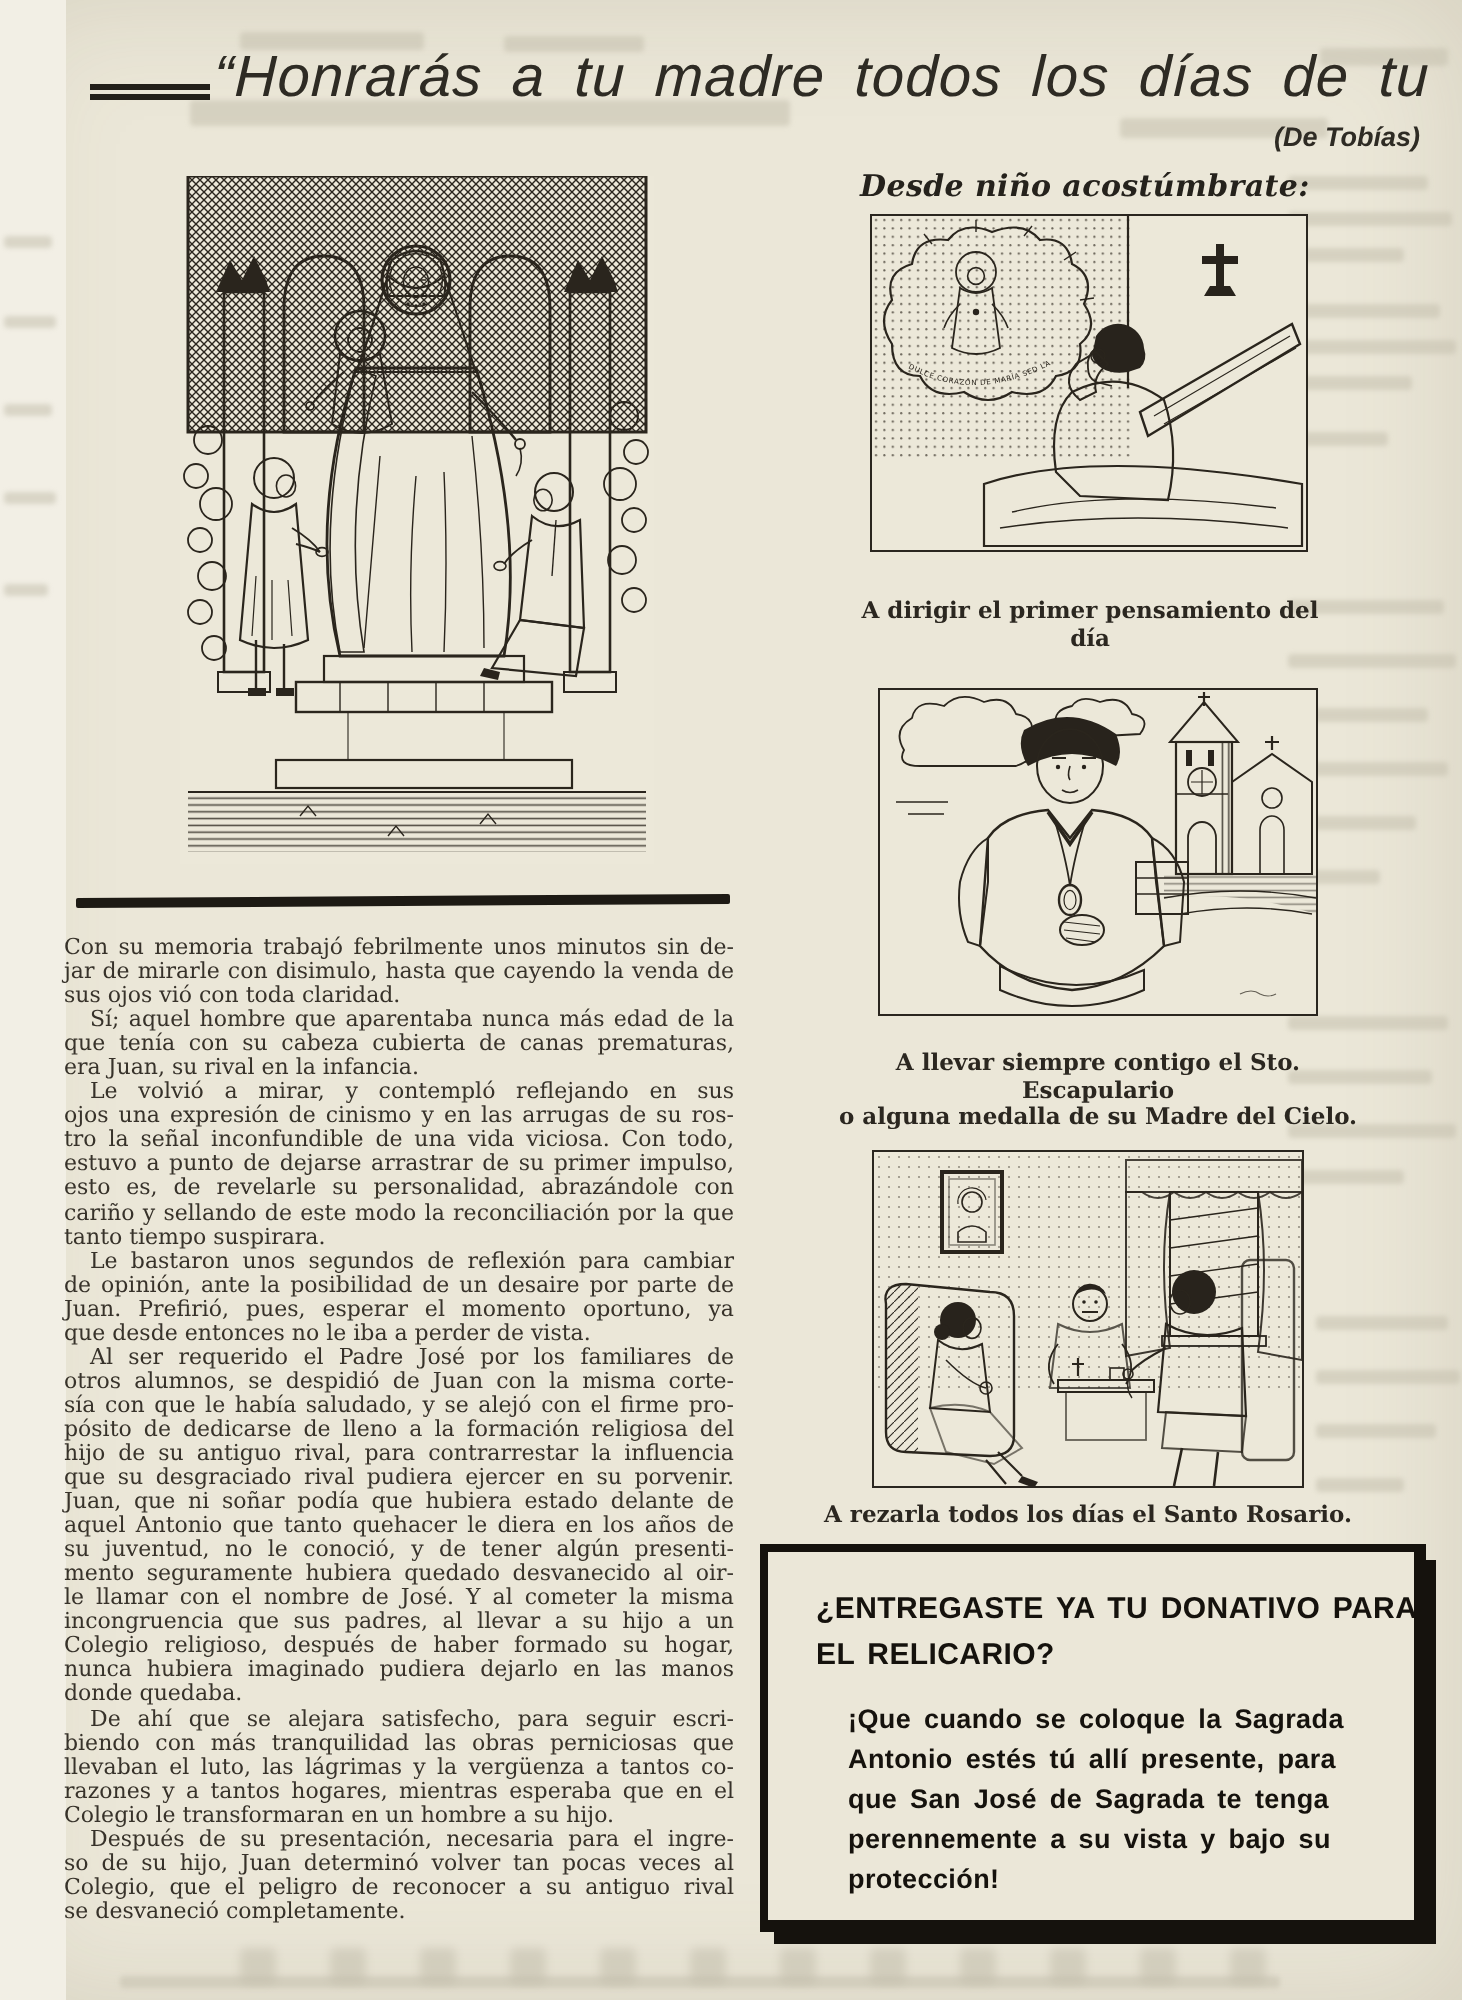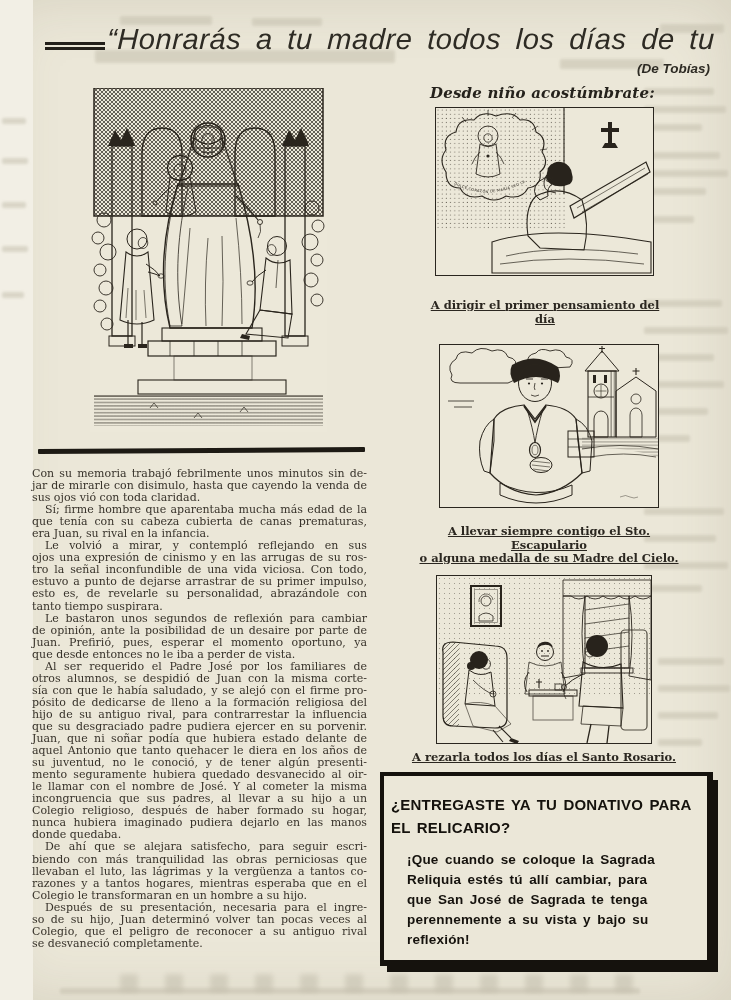--- a/index.html
+++ b/index.html
@@ -32,29 +32,29 @@
 
   
   .col-heading{position:absolute;left:430px;top:84px;
       font:italic 700 15px "DejaVu Serif",serif;color:#25221c;letter-spacing:.2px;}
   .panel{position:absolute;margin:0;border:1.7px solid #2a261f;background:#ece8d9;}
   .panel svg{display:block;}
   .p1{left:435px;top:107px;}
   .p2{left:439px;top:344px;}
   .p3{left:436px;top:575px;}
   .caption{position:absolute;text-align:center;
-      font:700 11.5px/13.5px "DejaVu Serif",serif;color:#2b2720;text-decoration:underline;}
+      font:700 11.5px/13.5px "DejaVu Serif",serif;color:#2b2720;}
   .c1{left:420px;top:299px;width:250px;}
   .c2{left:414px;top:525px;width:270px;}
   .c3{left:409px;top:751px;width:270px;}
 
   
   .donation{position:absolute;left:380px;top:772px;width:333px;height:194px;box-sizing:border-box;
       border:4px solid #15120d;border-right-width:6px;border-bottom-width:6px;
-      box-shadow:6px 7px 0 -1px #15120d;padding:17px 8px 0 7px;background:#ebe7d8;}
+      box-shadow:6px 7px 0 -1px #15120d;padding:17px 8px 0 24px;background:#ebe7d8;}
   .don-h div{white-space:nowrap;font:700 15px/23px "Liberation Sans",sans-serif;
       color:#15120d;letter-spacing:.2px;word-spacing:2px;}
   .don-b{margin:11px 0 0 16px;}
   .don-b div{white-space:nowrap;font:700 13.5px/20px "Liberation Sans",sans-serif;
       color:#15120d;letter-spacing:.2px;word-spacing:2.5px;}
 
   svg .ink{stroke:#2a251d;fill:none;}
 </style>
 </head>
 <body>
@@ -228,45 +228,46 @@
 
   <div class="divider"></div>
 
   <section class="bodytext" id="article">
       <div>
         <div class="line">Con su memoria trabajó febrilmente unos minutos sin de-</div>
         <div class="line">jar de mirarle con disimulo, hasta que cayendo la venda de</div>
         <div class="line end">sus ojos vió con toda claridad.</div>
       </div>
       <div>
-        <div class="line ind">Sí; firme hombre que aparentaba mucha más edad de la</div>
+        <div class="line ind">Sí; aquel hombre que aparentaba nunca más edad de la</div>
         <div class="line">que tenía con su cabeza cubierta de canas prematuras,</div>
         <div class="line end">era Juan, su rival en la infancia.</div>
       </div>
       <div>
         <div class="line ind">Le volvió a mirar, y contempló reflejando en sus</div>
         <div class="line">ojos una expresión de cinismo y en las arrugas de su ros-</div>
         <div class="line">tro la señal inconfundible de una vida viciosa. Con todo,</div>
         <div class="line">estuvo a punto de dejarse arrastrar de su primer impulso,</div>
         <div class="line">esto es, de revelarle su personalidad, abrazándole con</div>
+        <div class="line">cariño y sellando de este modo la reconciliación por la que</div>
         <div class="line end">tanto tiempo suspirara.</div>
       </div>
       <div>
         <div class="line ind">Le bastaron unos segundos de reflexión para cambiar</div>
         <div class="line">de opinión, ante la posibilidad de un desaire por parte de</div>
         <div class="line">Juan. Prefirió, pues, esperar el momento oportuno, ya</div>
         <div class="line end">que desde entonces no le iba a perder de vista.</div>
       </div>
       <div>
         <div class="line ind">Al ser requerido el Padre José por los familiares de</div>
         <div class="line">otros alumnos, se despidió de Juan con la misma corte-</div>
         <div class="line">sía con que le había saludado, y se alejó con el firme pro-</div>
         <div class="line">pósito de dedicarse de lleno a la formación religiosa del</div>
         <div class="line">hijo de su antiguo rival, para contrarrestar la influencia</div>
-        <div class="line">que su desgraciado padre pudiera ejercer en su porvenir.</div>
+        <div class="line">que su desgraciado rival pudiera ejercer en su porvenir.</div>
         <div class="line">Juan, que ni soñar podía que hubiera estado delante de</div>
         <div class="line">aquel Antonio que tanto quehacer le diera en los años de</div>
         <div class="line">su juventud, no le conoció, y de tener algún presenti-</div>
         <div class="line">mento seguramente hubiera quedado desvanecido al oir-</div>
         <div class="line">le llamar con el nombre de José. Y al cometer la misma</div>
         <div class="line">incongruencia que sus padres, al llevar a su hijo a un</div>
         <div class="line">Colegio religioso, después de haber formado su hogar,</div>
         <div class="line">nunca hubiera imaginado pudiera dejarlo en las manos</div>
         <div class="line end">donde quedaba.</div>
       </div>
@@ -486,19 +487,19 @@
       <div>A rezarla todos los días el Santo Rosario.</div>
     </figcaption>
 
   <aside class="donation">
     <div class="don-h">
         <div>¿ENTREGASTE YA TU DONATIVO PARA</div>
         <div>EL RELICARIO?</div>
       </div>
     <div class="don-b">
         <div>¡Que cuando se coloque la Sagrada</div>
-        <div>Reliquia estés tú allí cambiar, para</div>
+        <div>Antonio estés tú allí presente, para</div>
         <div>que San José de Sagrada te tenga</div>
         <div>perennemente a su vista y bajo su</div>
-        <div>reflexión!</div>
+        <div>protección!</div>
       </div>
   </aside>
 </div>
 
 </body></html>

